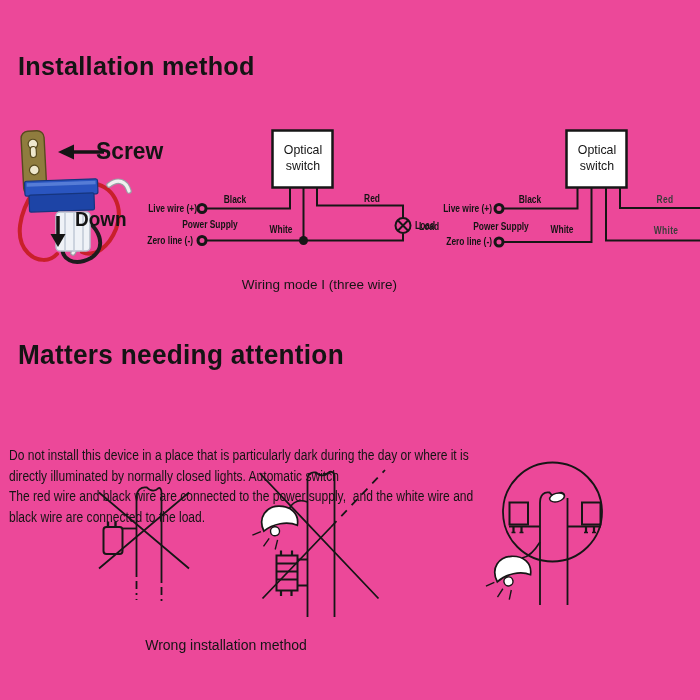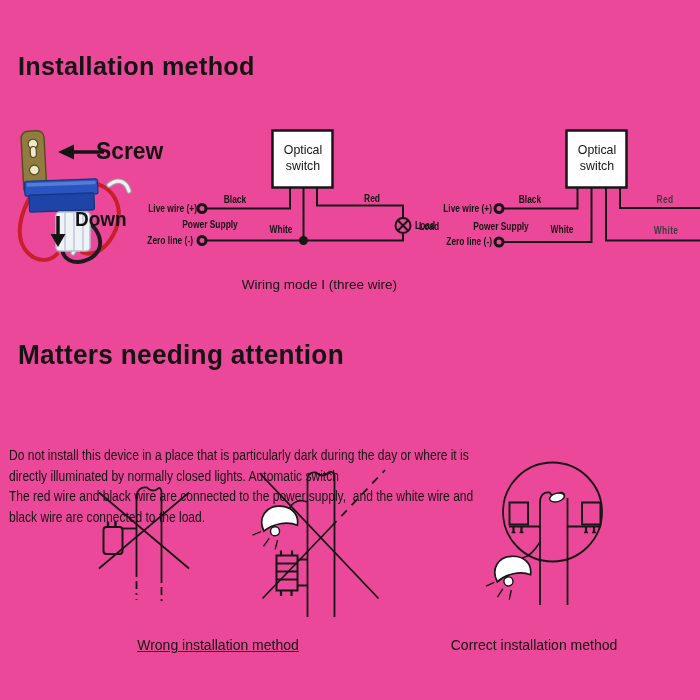--- a/index.html
+++ b/index.html
@@ -167,16 +167,15 @@
   <div class="lbl lc wm" style="left:640px;top:194px;width:50px;">Red</div>
   <div class="lbl lc wm" style="left:641px;top:225px;width:50px;">White</div>
 
   <div class="para">
     <div class="pline">Do not install this device in a place that is particularly dark during the day or where it is</div>
     <div class="pline">directly illuminated by normally closed lights. Automatic switch</div>
     <div class="pline">The red wire and black wire are connected to the power supply,  and the white wire and</div>
     <div class="pline">black wire are connected to the load.</div>
   </div>
 
-  <div class="fcap" style="left:108px;top:637px;text-decoration:underline;">Wrong installation method</div>
-  <div class="fcap" style="left:424px;top:637px;">Correct installation method</div>
+  <div class="fcap" style="left:116px;top:637px;">Wrong installation method</div>
 
 </div>
 
 </body></html>

